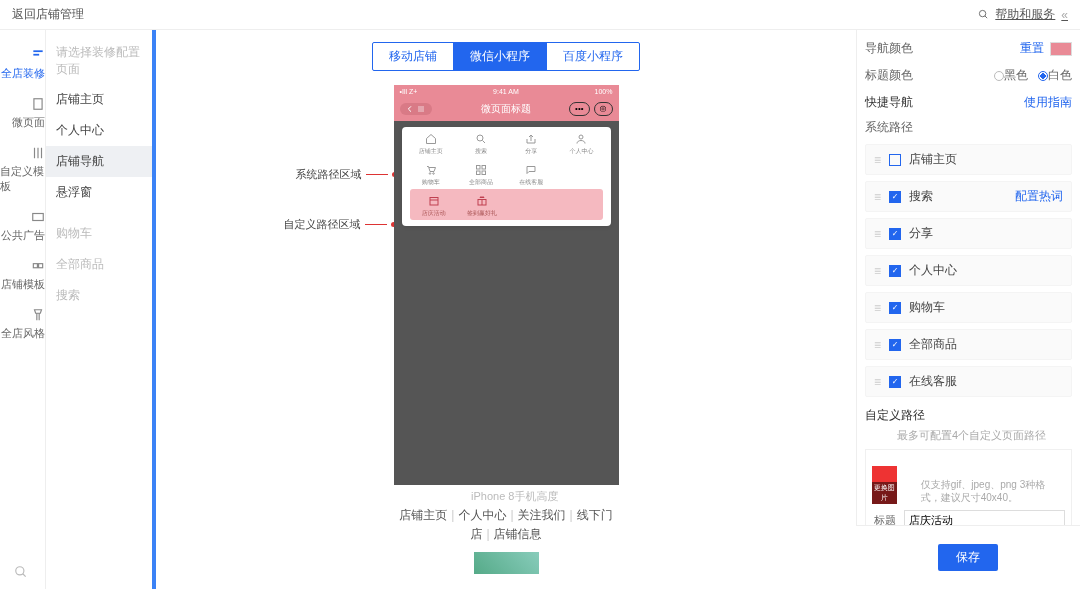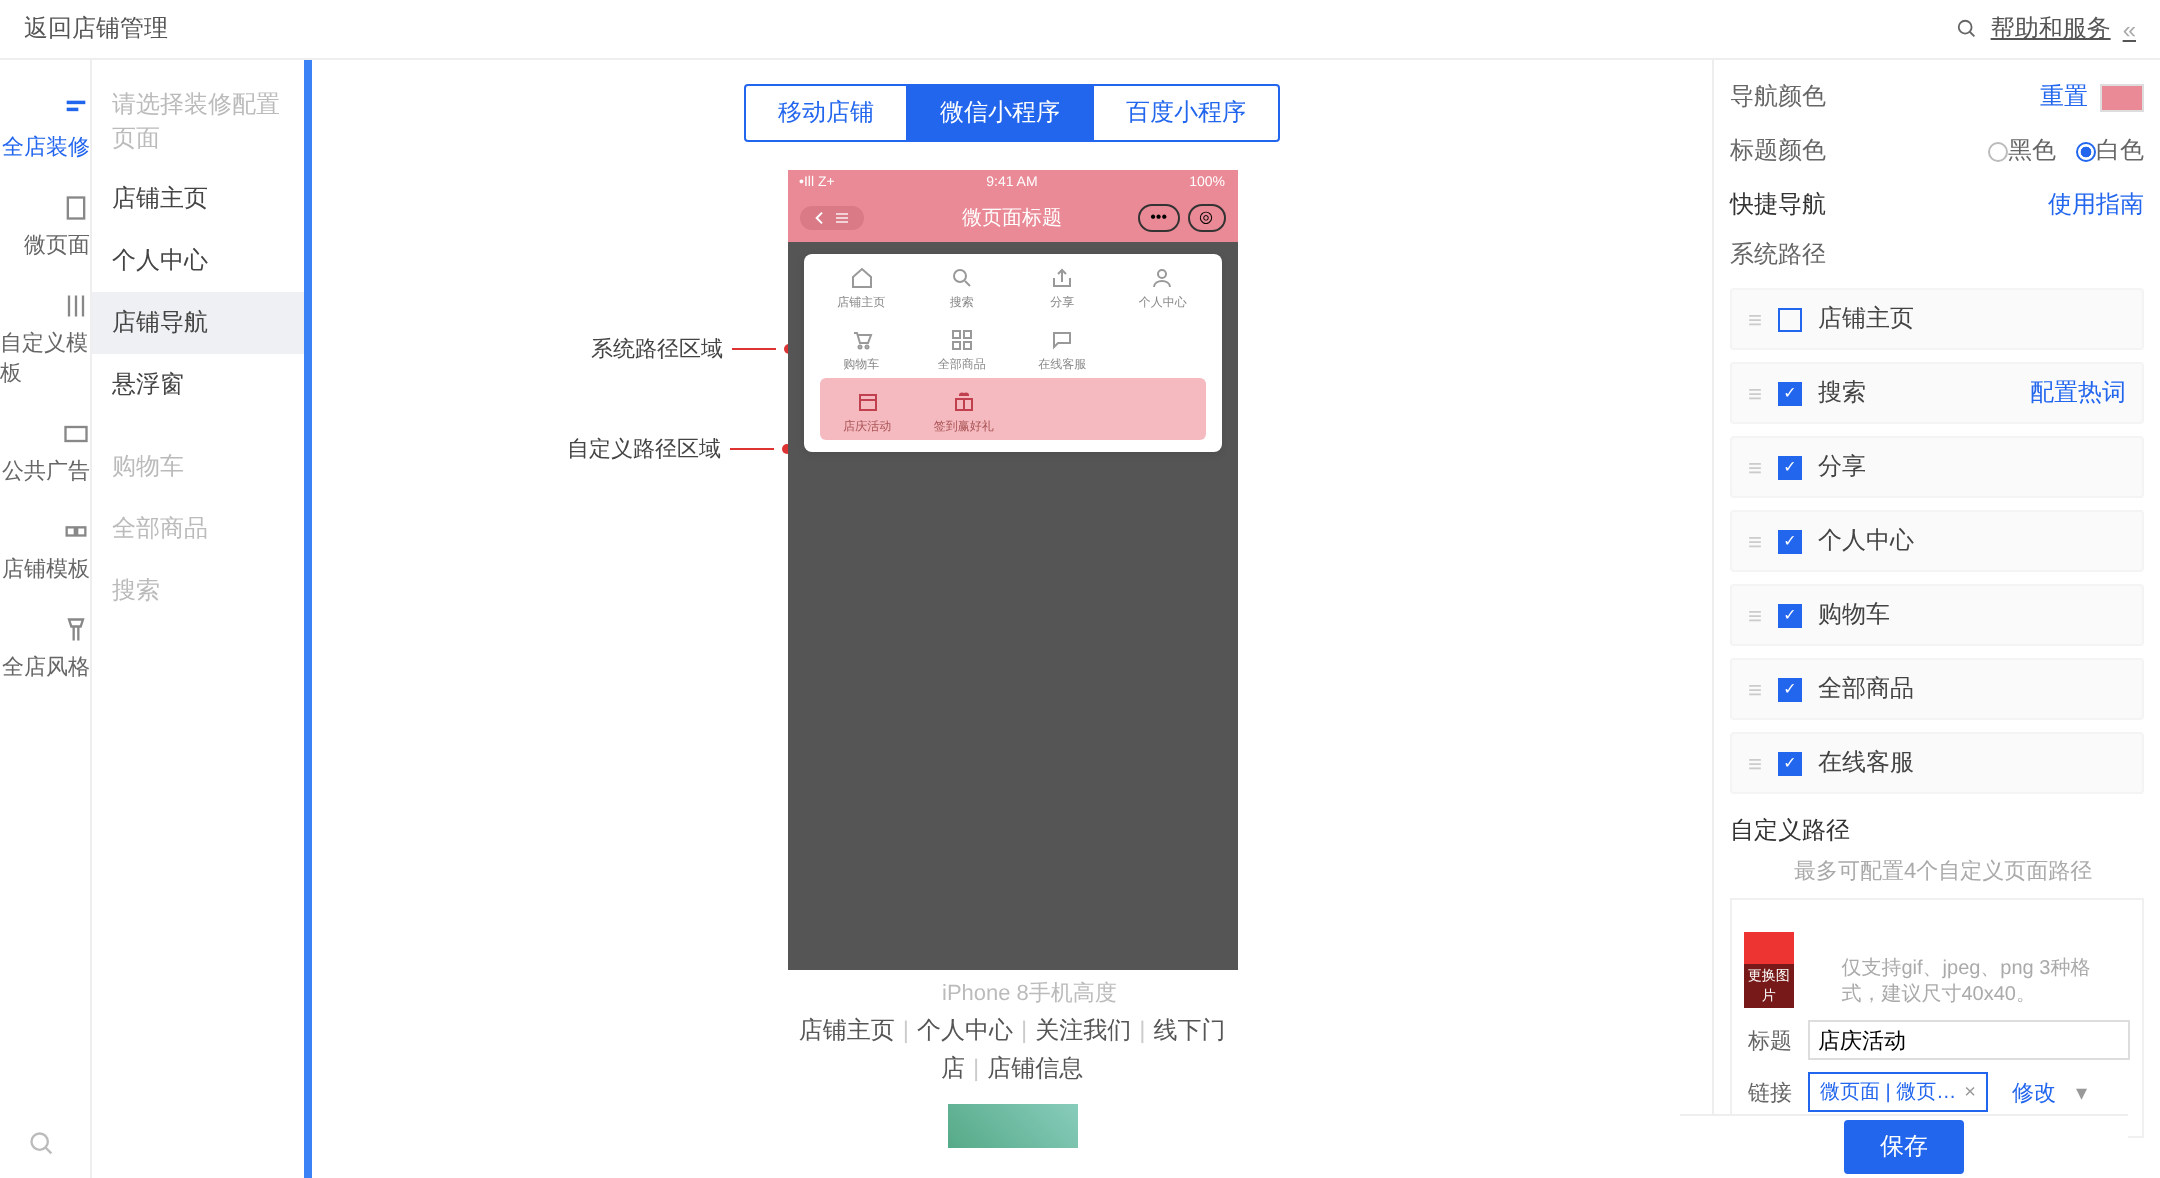--- a/index.html
+++ b/index.html
@@ -65,21 +65,21 @@
     .uploadbox { display:flex; gap:24px; align-items:flex-end; margin-bottom:6px;margin-top:10px; }
     .imgplace { width:38px; height:38px; background:#e33; position:relative; }
     .imgplace::after { content:attr(data-ovl); position:absolute; bottom:0; left:0; right:0; background:rgba(0,0,0,.5); color:#fff; font-size:7px; text-align:center; padding:1px 0; }
     .imghint { color:#aaa; font-size:10px; line-height:1.3; }
     .fieldrow { display:flex; align-items:center; gap:6px; margin-bottom:6px; }
     .fieldrow label { color:#666; width:26px;text-align:center; }
     .fieldrow input { flex:1; border:1px solid #ddd; padding:3px 4px; font-size:11px; }
     .linktag { border:1px solid #2266ee; color:#2266ee; padding:2px 5px; font-size:10px; display:flex; align-items:center; gap:4px; }
     .linktag .x { color:#999; cursor:pointer; }
     .modify { color:#2266ee; margin-left:6px; }
-    .savebar { position:absolute; bottom:0; right:16px; width:224px; background:#fff; border-top:1px solid #eee; display:flex; justify-content:center; padding:2px 0; }
+    .savebar { position:absolute; bottom:0; right:0; width:224px; background:#fff; border-top:1px solid #eee; display:flex; justify-content:center; padding:18px 0; }
     .savebtn { background:#2266ee; color:#fff; border:none; padding:5px 18px; font-size:12px; border-radius:2px; cursor:pointer; }
     svg { display:block; }
     .sep { color:#ccc; margin:0 4px; }
   </style>
 </head>
 <body>
 
 <div class="topbar">
   <div>返回店铺管理</div>
   <div class="right">

